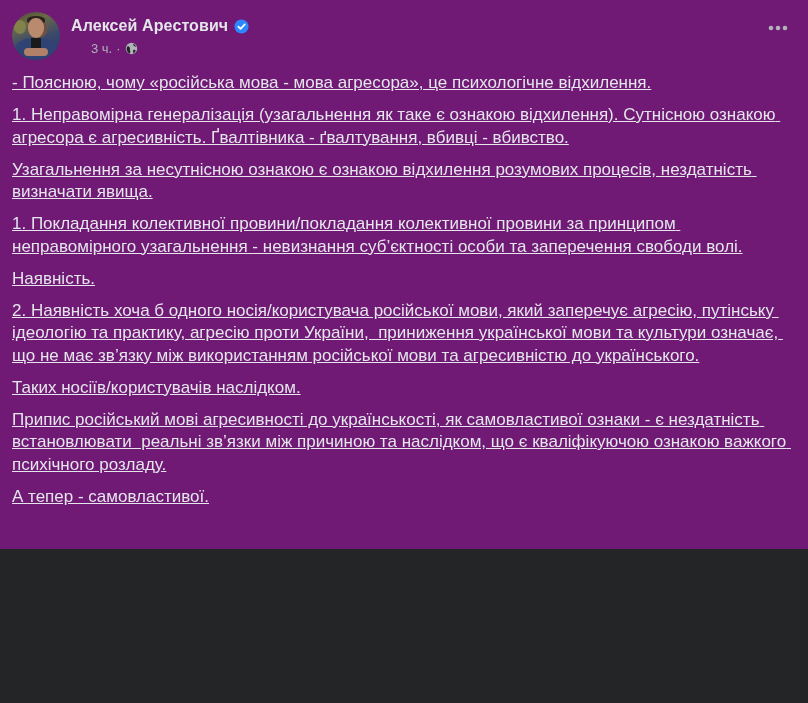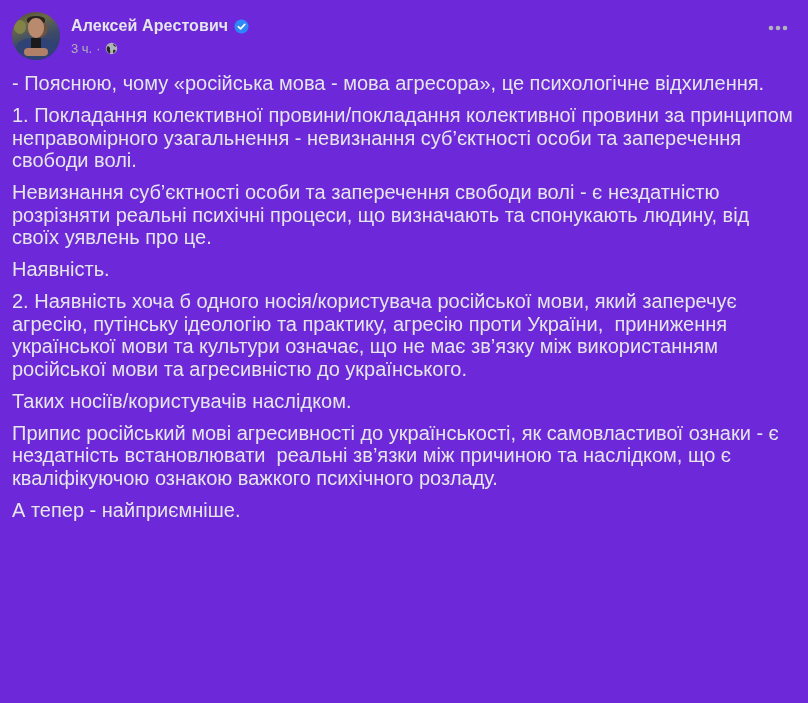--- a/index.html
+++ b/index.html
@@ -9,22 +9,22 @@
       background: #242526;
       overflow: hidden;
     }
     body {
       font-family: "Liberation Sans", "DejaVu Sans", sans-serif;
       color: #e4e6eb;
       position: relative;
     }
     .post {
       width: 808px;
-      height: 703px;
-      background: #6d28d9;
+      height: 549px;
+      background: #701a75;
       position: relative;
       padding-left: 42px;
     }
     .post-header {
       position: absolute;
       left: 12px;
       top: 8px;
       right: 12px;
       height: 56px;
       display: flex;
@@ -109,21 +109,21 @@
       display: inline-block;
     }
     .sub-row {
       display: flex;
       align-items: center;
       margin-top: 4px;
       font-size: 13px;
       color: #b0b3b8;
       height: 16px;
     }
-    .timestamp { cursor: pointer; }
+    .timestamp { cursor: pointer; margin-left: 20px; }
     .dot-sep { margin: 0 4px; }
     .globe-icon {
       width: 13px;
       height: 13px;
       display: inline-block;
     }
     .more-button {
       position: absolute;
       right: 12px;
       top: 8px;
@@ -133,23 +133,24 @@
       display: flex;
       align-items: center;
       justify-content: center;
       cursor: pointer;
     }
     .post-body {
       position: absolute;
       left: 12px;
       top: 72px;
       width: 784px;
-      font-size: 20px;
+      font-size: 17px;
       line-height: 22.5px;
       color: #e4e6eb;
+      text-decoration: underline;
     }
     .post-body p {
       margin-bottom: 9.5px;
       white-space: pre-wrap;
     }
   </style>
 </head>
 <body>
 
 <div class="post">
@@ -192,21 +193,22 @@
       <svg width="20" height="6" viewBox="0 0 20 6">
         <circle cx="3" cy="3" r="2.3" fill="#b0b3b8"></circle>
         <circle cx="10" cy="3" r="2.3" fill="#b0b3b8"></circle>
         <circle cx="17" cy="3" r="2.3" fill="#b0b3b8"></circle>
       </svg>
     </span>
   </div>
 
   <div class="post-body">
     <p>- Пояснюю, чому «російська мова - мова агресора», це психологічне відхилення.</p>
+    <p>1. Неправомірна генералізація (узагальнення як таке є ознакою відхилення). Сутнісною ознакою агресора є агресивність. Ґвалтівника - ґвалтування, вбивці - вбивство.</p>
+    <p>Узагальнення за несутнісною ознакою є ознакою відхилення розумових процесів, нездатність визначати явища.</p>
     <p>1. Покладання колективної провини/покладання колективної провини за принципом неправомірного узагальнення - невизнання суб’єктності особи та заперечення свободи волі.</p>
-    <p>Невизнання суб’єктності особи та заперечення свободи волі - є нездатністю розрізняти реальні психічні процеси, що визначають та спонукають людину, від своїх уявлень про це.</p>
     <p>Наявність.</p>
     <p>2. Наявність хоча б одного носія/користувача російської мови, який заперечує агресію, путінську ідеологію та практику, агресію проти України,  приниження української мови та культури означає, що не має зв’язку між використанням російської мови та агресивністю до українського.</p>
     <p>Таких носіїв/користувачів наслідком.</p>
     <p>Припис російський мові агресивності до українськості, як самовластивої ознаки - є нездатність встановлювати  реальні зв’язки між причиною та наслідком, що є кваліфікуючою ознакою важкого психічного розладу.</p>
-    <p>А тепер - найприємніше.</p>
+    <p>А тепер - самовластивої.</p>
   </div>
 </div>
 
 </body></html>

